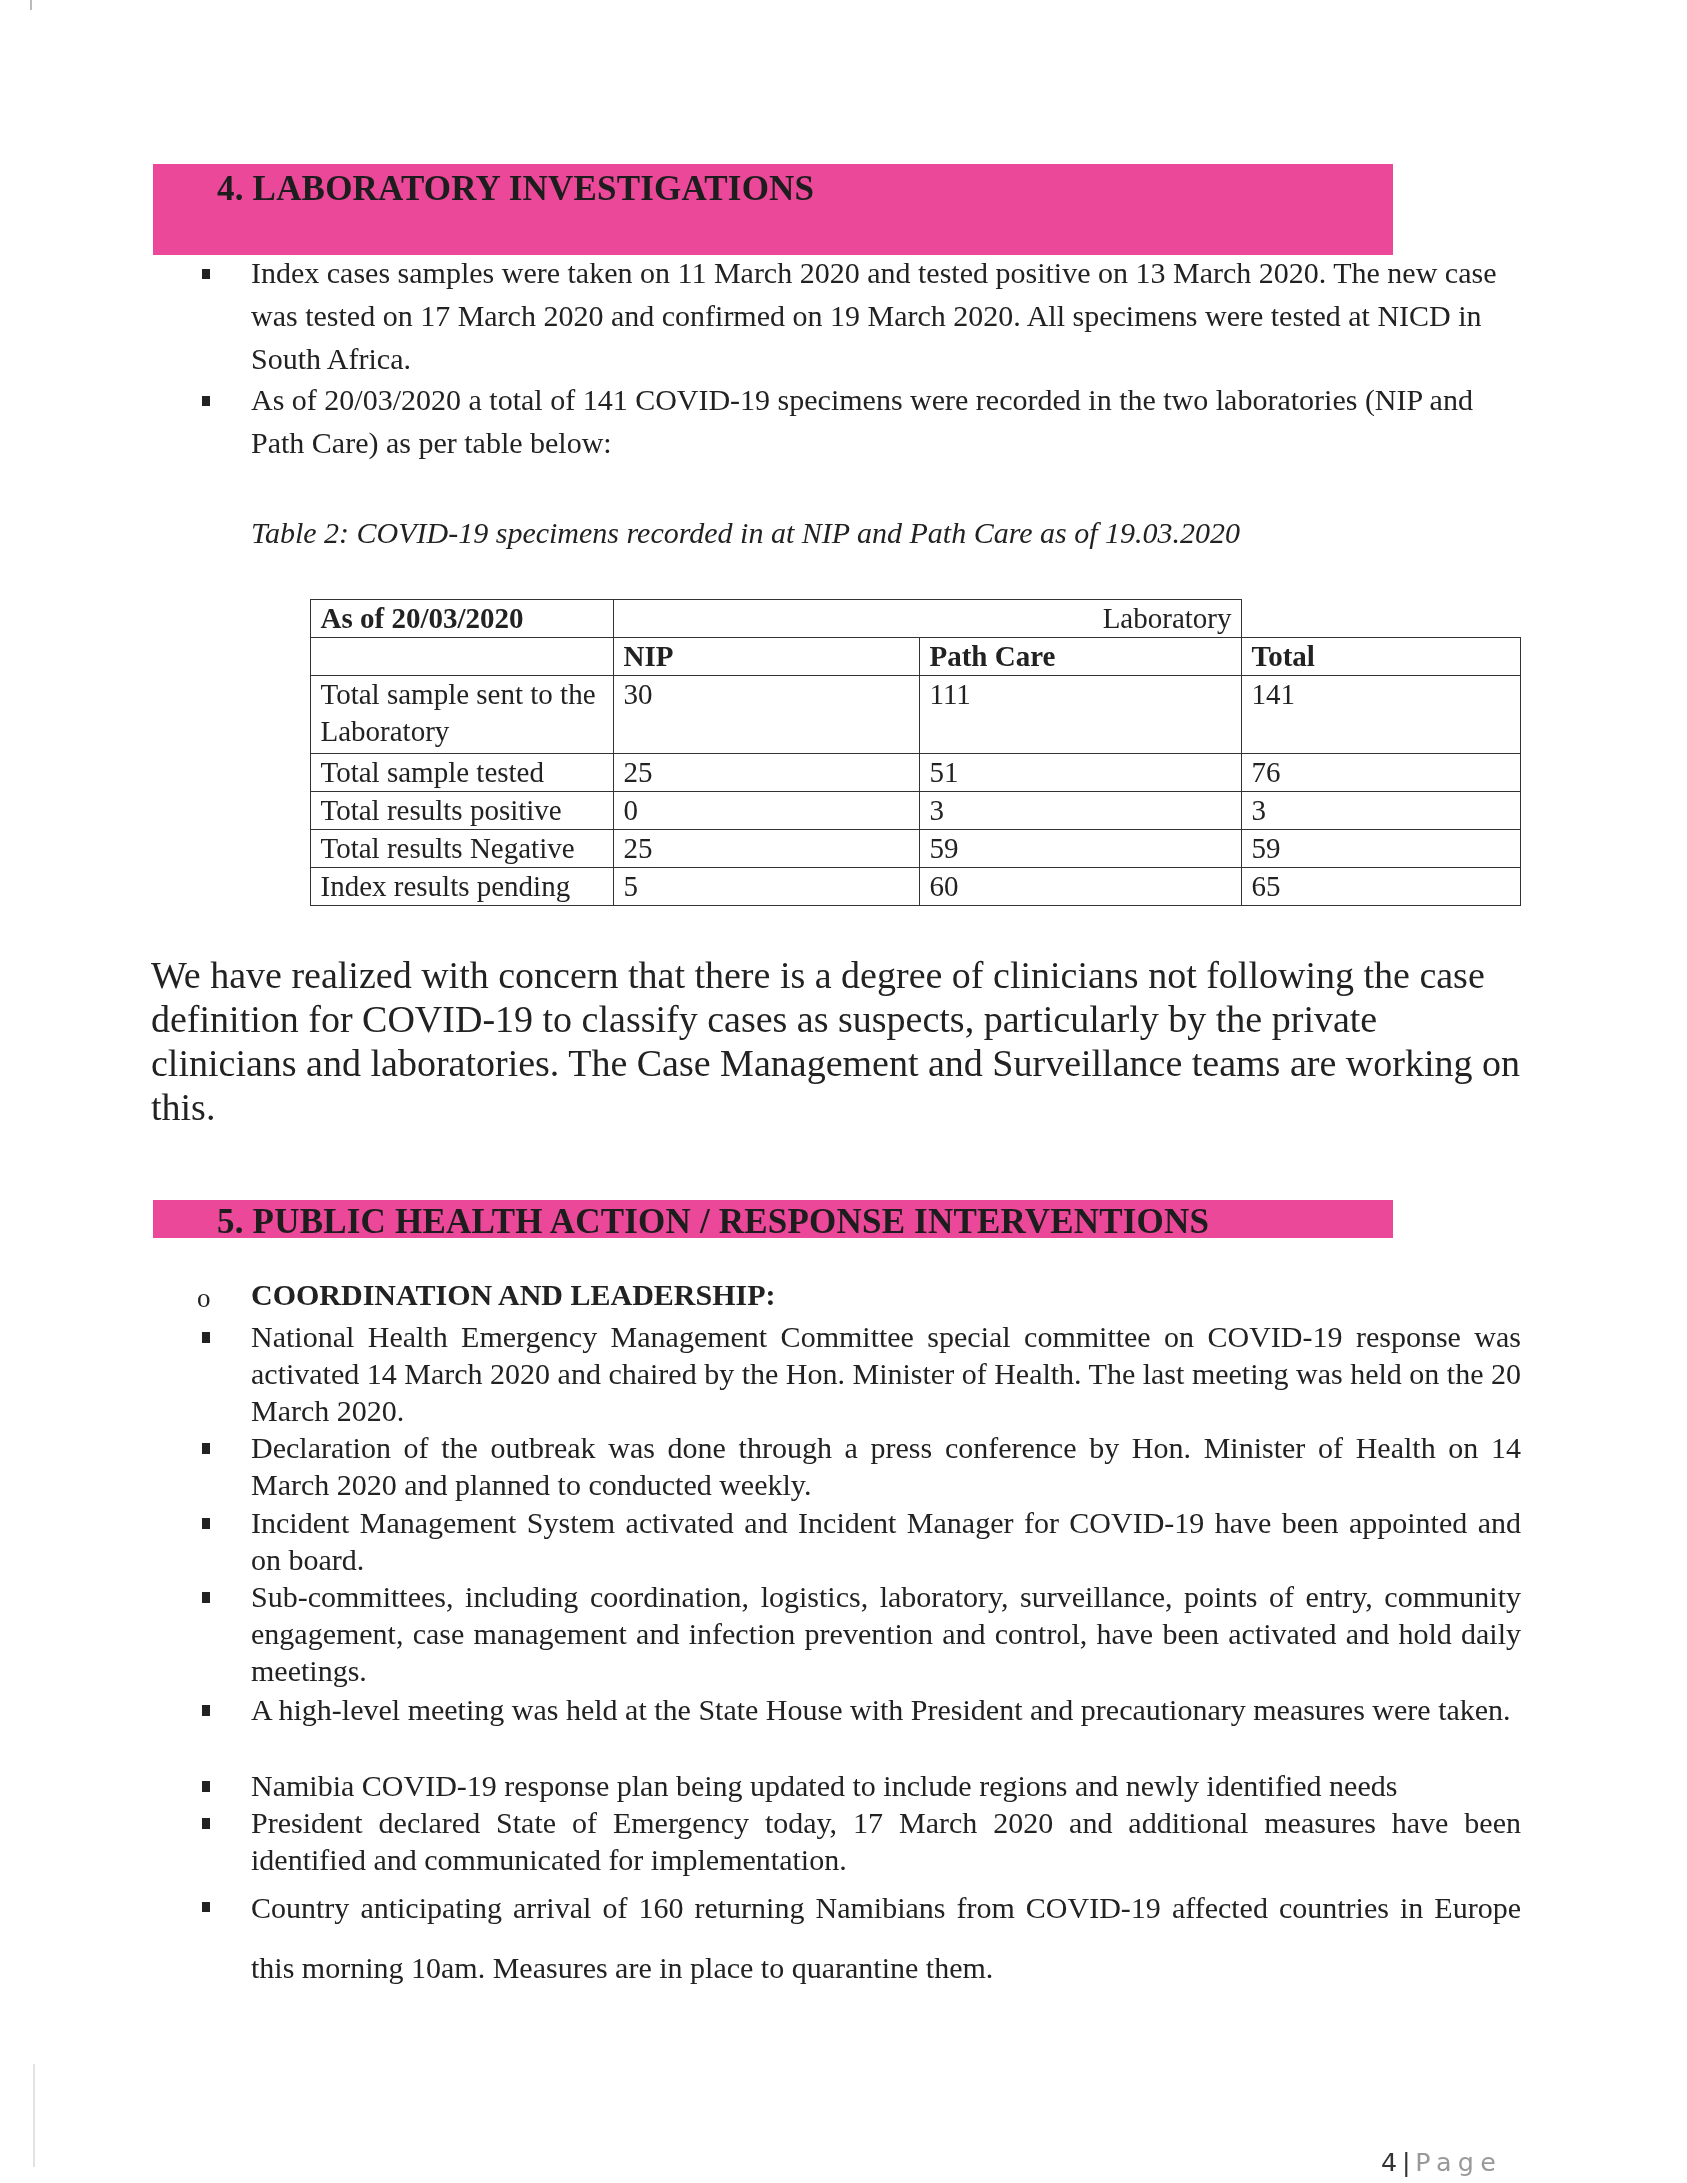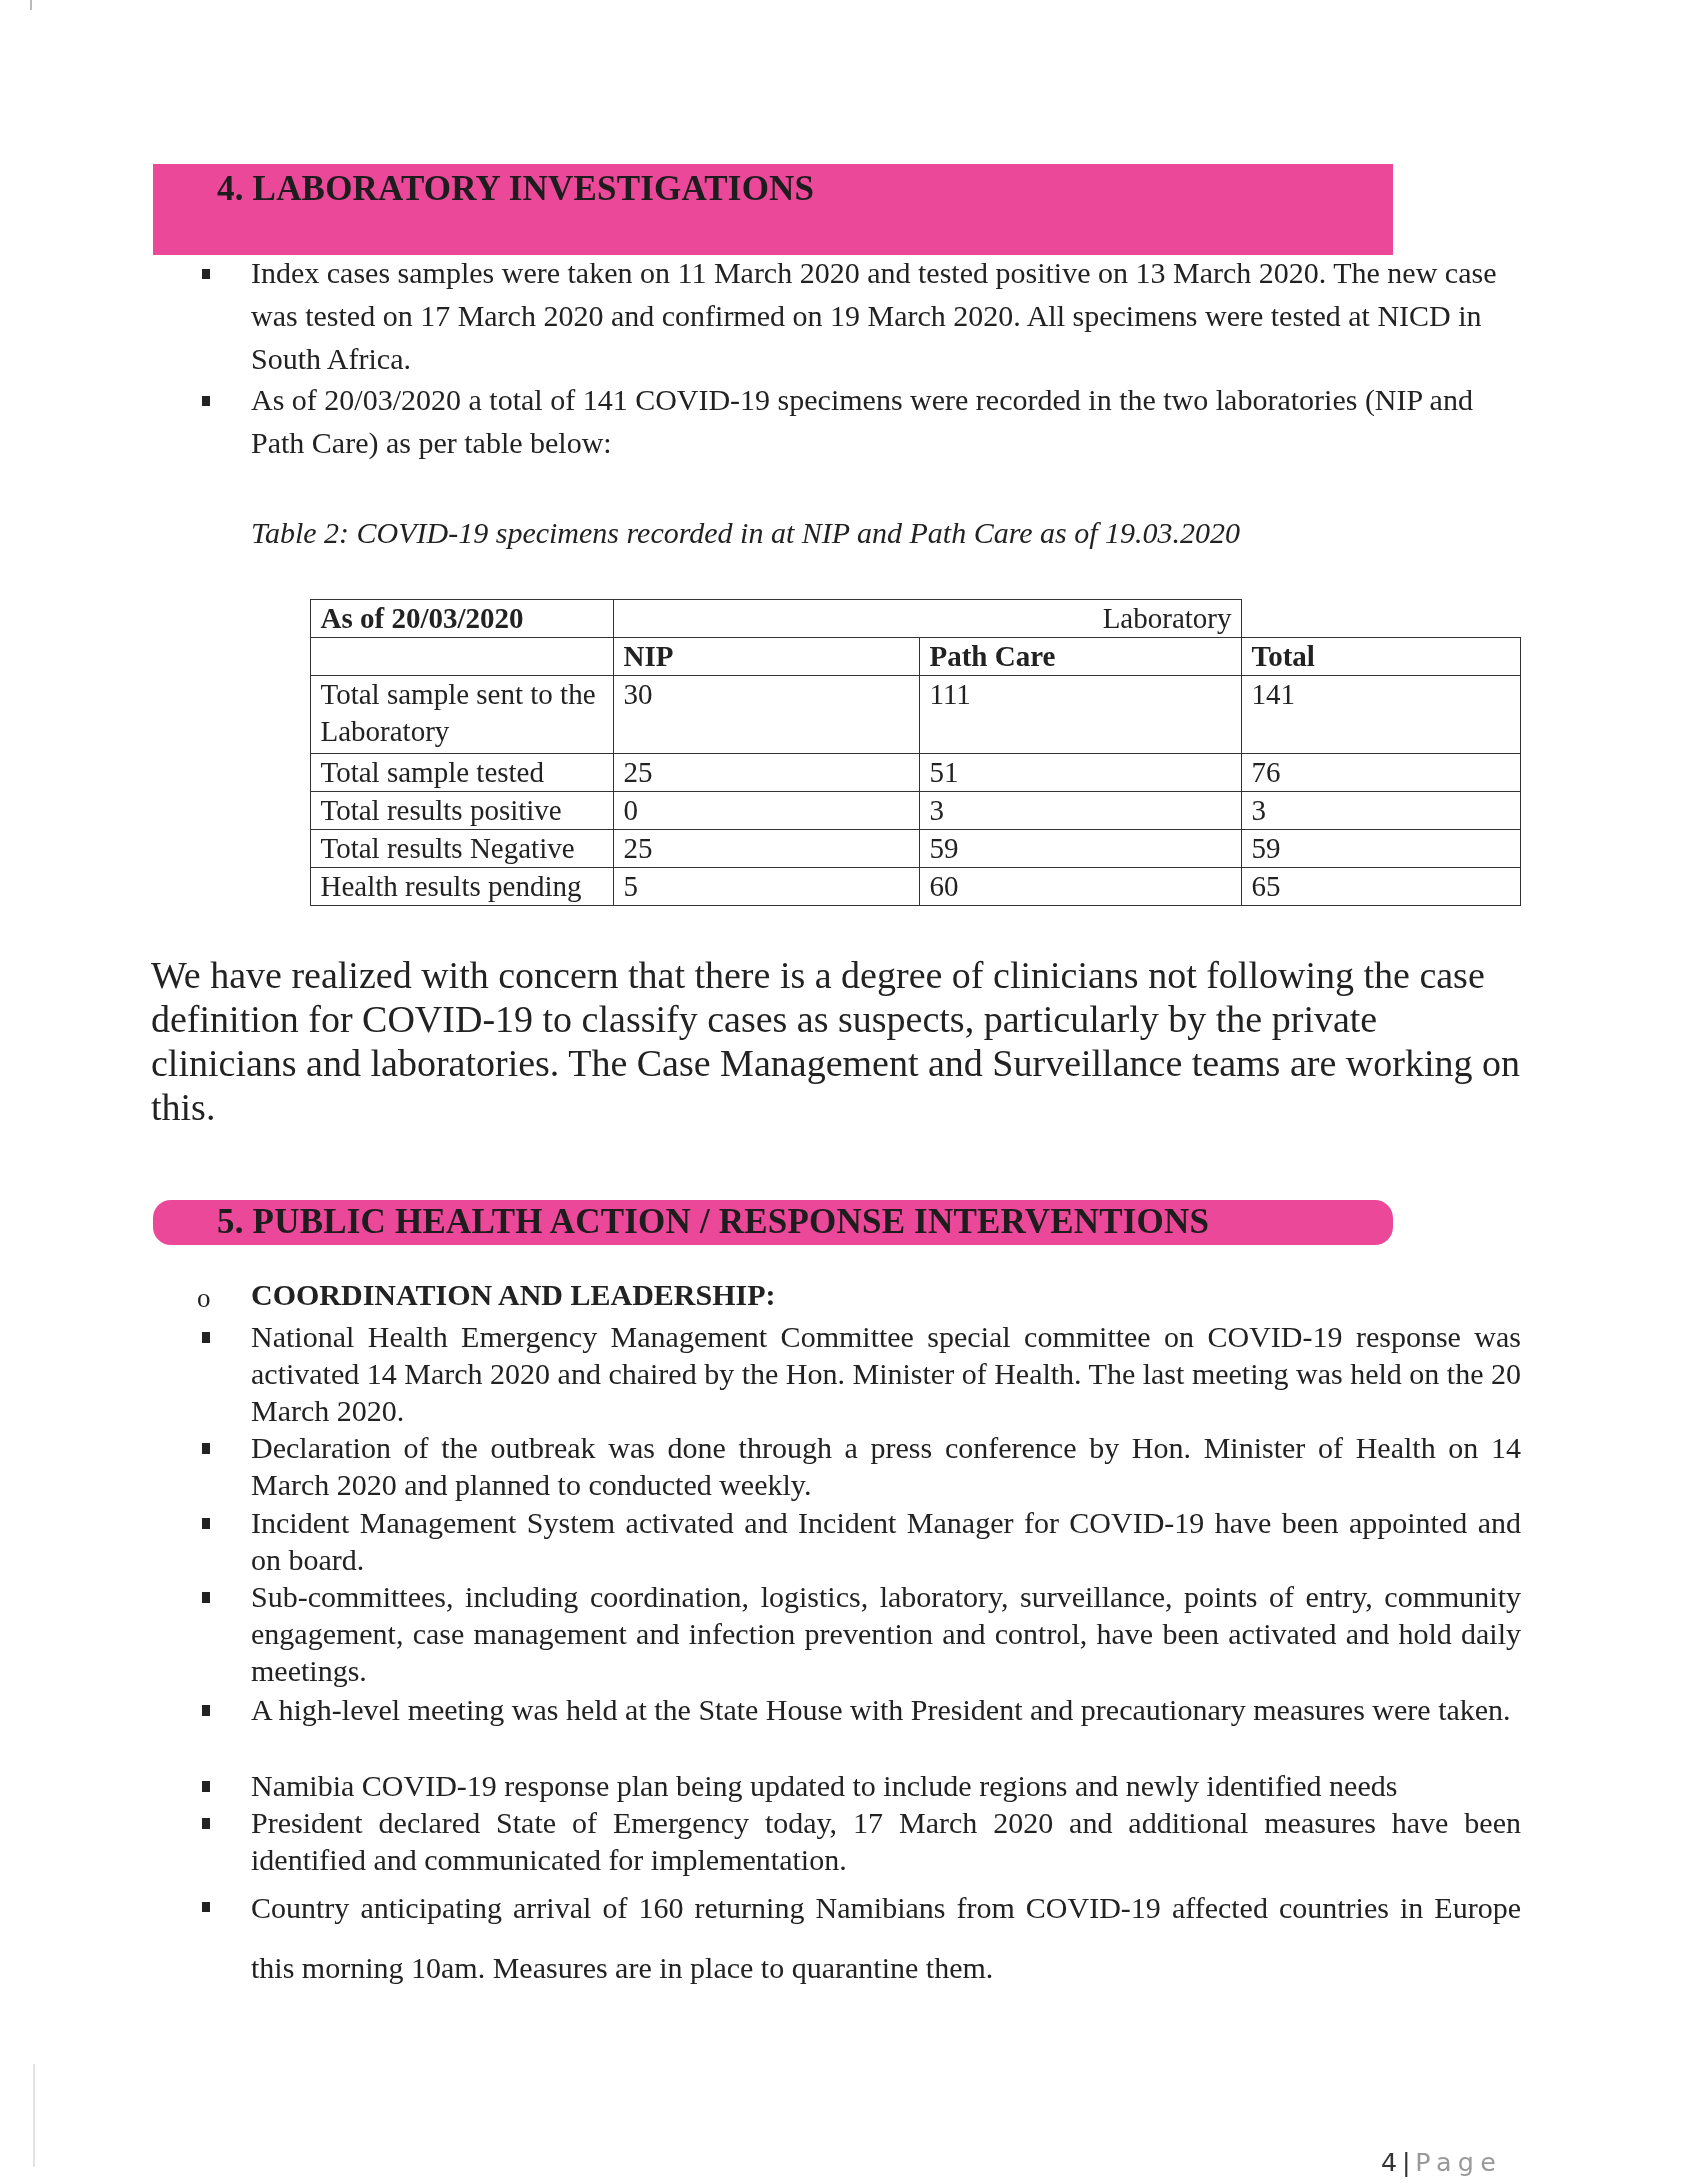--- a/index.html
+++ b/index.html
@@ -15,21 +15,21 @@
     position: absolute; left: 153px; width: 1240px;
     background: #ec4899;
     box-sizing: border-box;
   }
   .section-banner .title {
     position: absolute; left: 64px;
     font-weight: bold; font-size: 35px; color: #1d1d1d; letter-spacing: 0.2px;
   }
   #sec4 { top: 164px; height: 91px; }
   #sec4 .title { top: 4.8px; }
-  #sec5 { top: 1200px; height: 45px; border-radius: 18px; }
+  #sec5 { top: 1200px; height: 38px; }
   #sec5 .title { top: 1.6px; }
   .bullet {
     position: absolute; left: 251px; width: 1270px;
     font-size: 30px; line-height: 43px; color: #222;
   }
   .bullet .mark {
     position: absolute; left: -49px; top: 17.5px; width: 8px; height: 10.3px; background: #222;
   }
   .bullet.justify { text-align: justify; text-align-last: left; }
   .tight { line-height: 37px !important; }
@@ -126,21 +126,21 @@
     <td>3</td>
     <td>3</td>
   </tr>
   <tr>
     <td>Total results Negative</td>
     <td>25</td>
     <td>59</td>
     <td>59</td>
   </tr>
   <tr>
-    <td>Health results pending</td>
+    <td>Index results pending</td>
     <td>5</td>
     <td>60</td>
     <td>65</td>
   </tr>
 </tbody>
   </table>
 
 <div class="para">We have realized with concern that there is a degree of clinicians not following the case definition for COVID-19 to classify cases as suspects, particularly by the private clinicians and laboratories. The Case Management and Surveillance teams are working on this.</div>
 
 <div class="section-banner" id="sec5">

